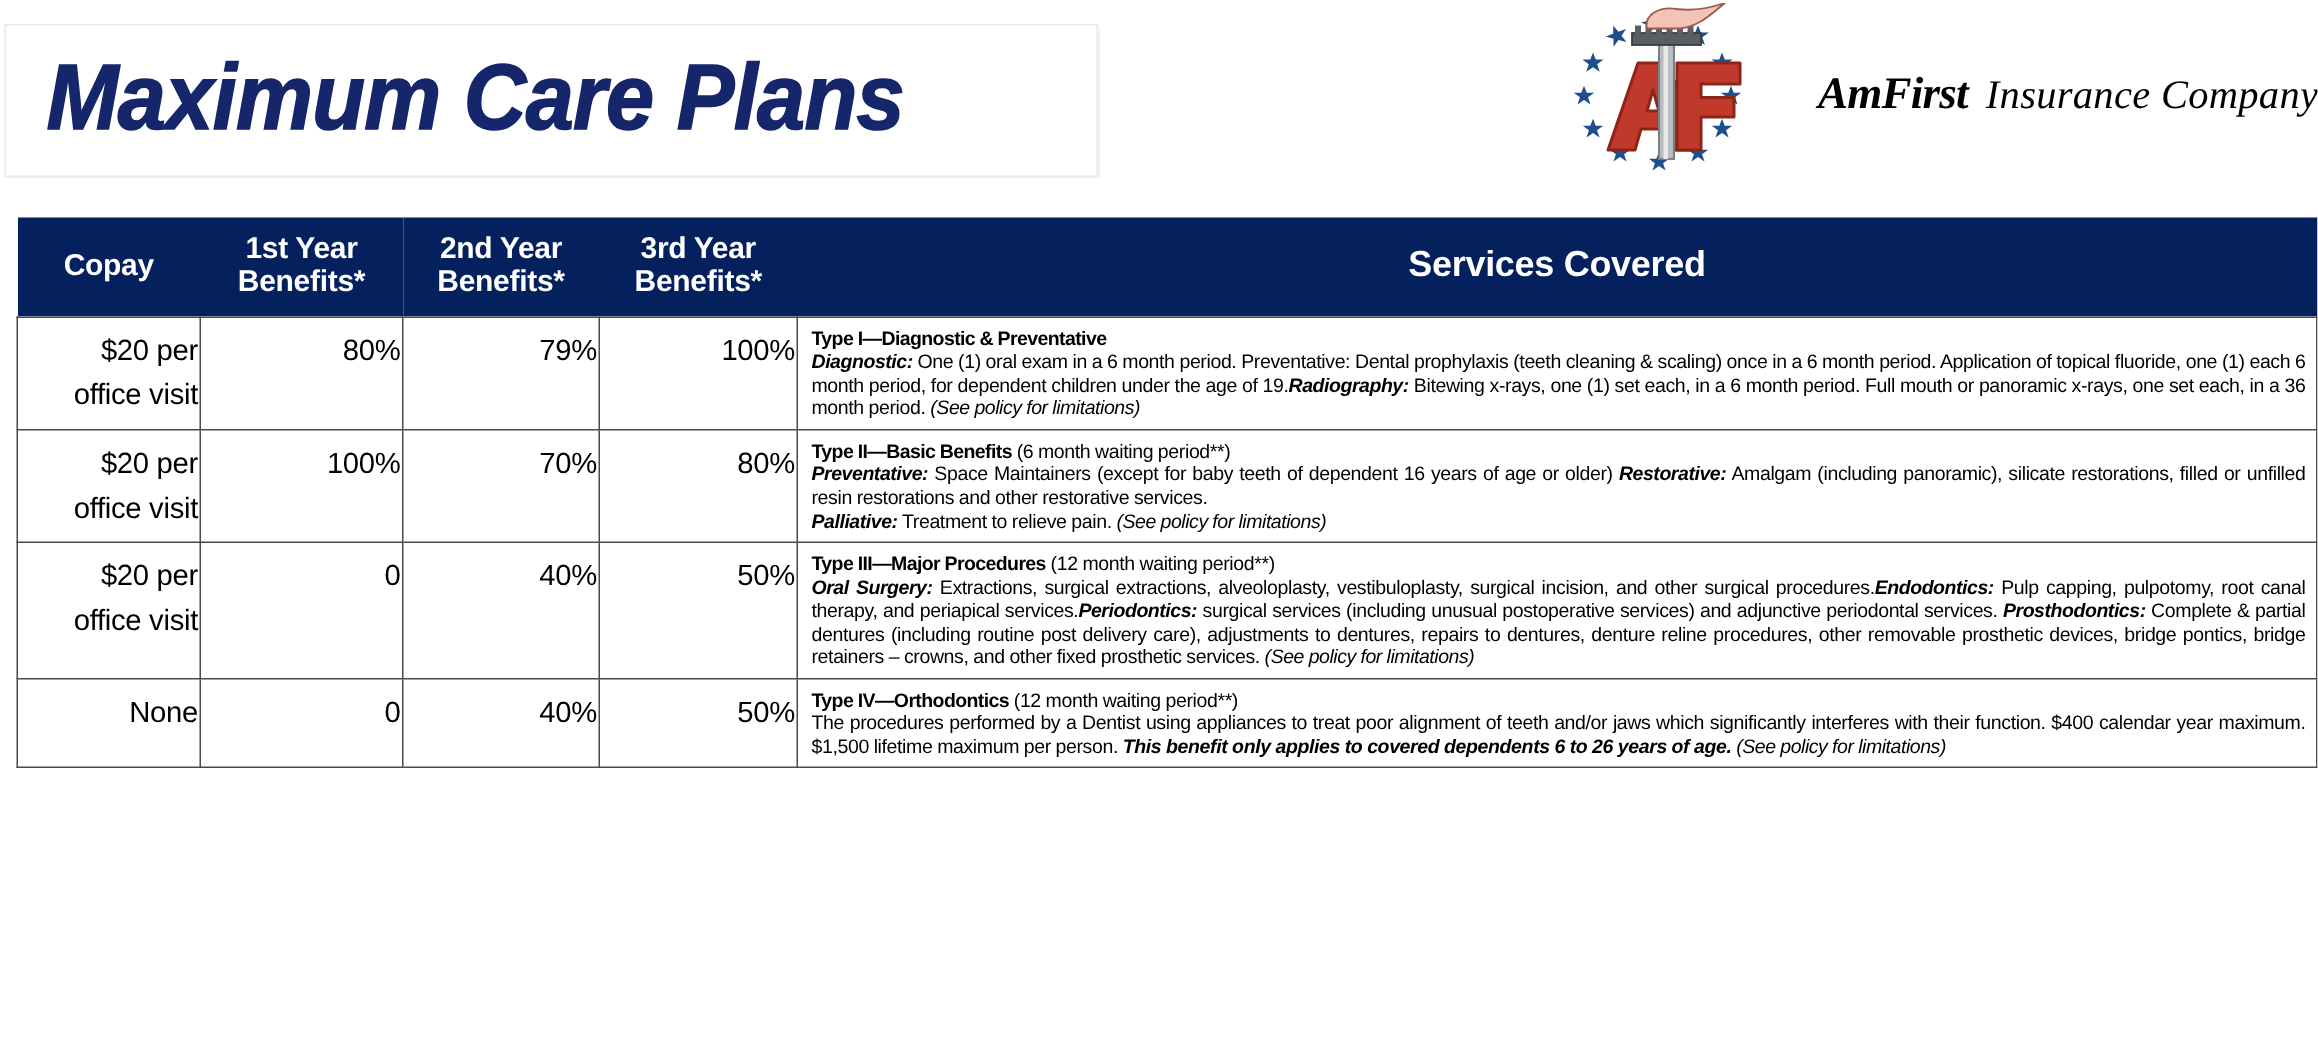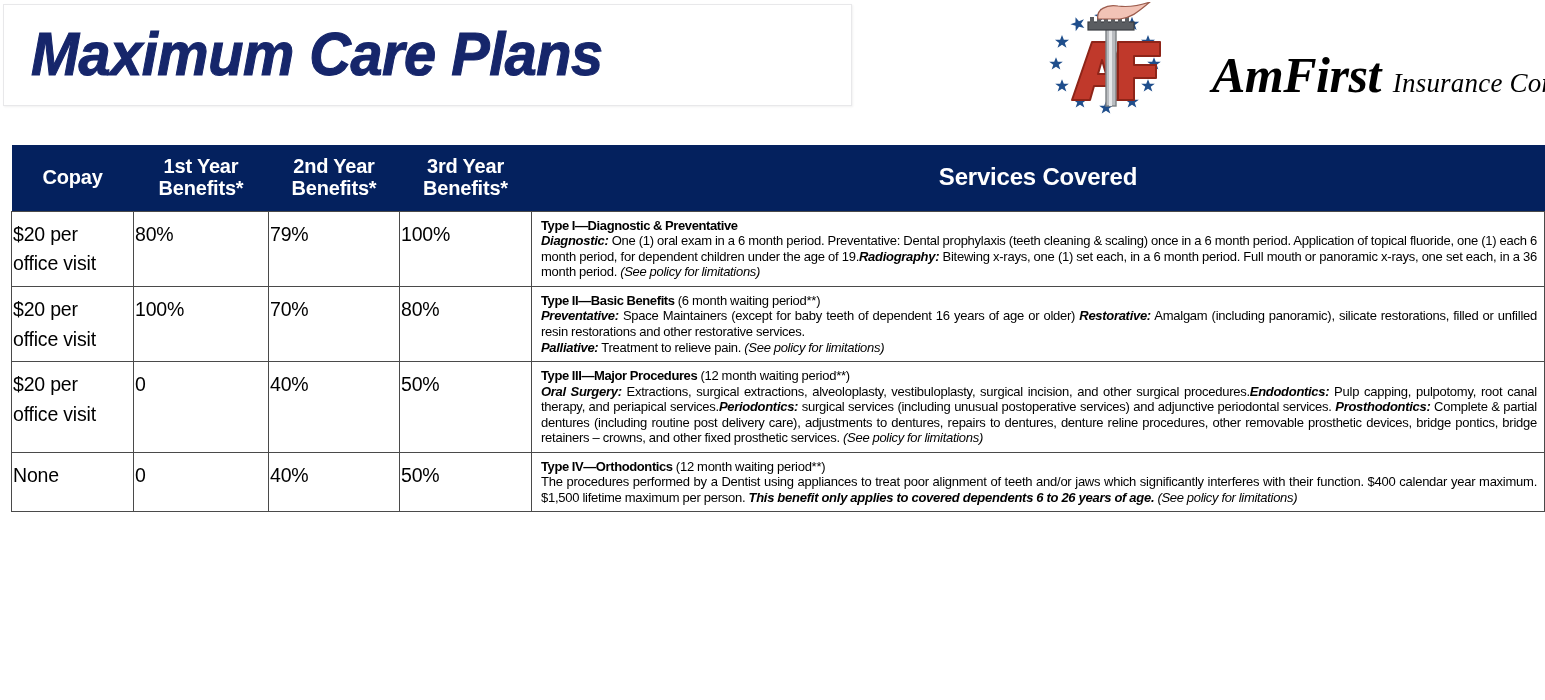--- a/index.html
+++ b/index.html
@@ -16,22 +16,22 @@
 
   
   #header-band {
     position: absolute;
     left: 0; top: 0; width: 1545px; height: 140px;
     background: #ffffff;
   }
 
   #title-box {
     position: absolute;
-    left: 3px; top: 4px;
-    width: 849px; height: 102px;
+    left: 3px; top: 16px;
+    width: 729px; height: 102px;
     background: #ffffff;
     border: 1px solid #e8e8ea;
     box-shadow: 1px 1px 2px rgba(0,0,0,0.06);
   }
   #title-text {
     position: absolute;
     left: 27px; top: 50%;
     transform: translateY(-52%);
     font-family: "Liberation Sans", sans-serif;
     font-size: 62px;
@@ -56,21 +56,21 @@
     left: 10px; top: 2px;
     width: 180px; height: 120px;
   }
   #brand-wrap {
     position: absolute;
     left: 182px; top: 46px;
     white-space: nowrap;
   }
   #brand-name {
     font-family: "Liberation Serif", serif;
-    font-size: 50px;
+    font-size: 30px;
     font-weight: bold;
     font-style: italic;
     color: #000;
     letter-spacing: -0.5px;
   }
   #brand-sub {
     font-family: "Liberation Serif", serif;
     font-size: 27px;
     font-style: italic;
     color: #000;
@@ -106,21 +106,21 @@
     letter-spacing: -0.2px;
   }
   #benefits-table thead th.svc-head { font-size: 24px; }
 
   #benefits-table tbody td {
     border: 1.6px solid #4a4a4a;
     vertical-align: top;
     background: #fff;
   }
   #benefits-table tbody td.num {
-    text-align: left;
+    text-align: right;
     font-family: "Liberation Sans", sans-serif;
     font-size: 19.5px;
     padding-top: 8px;
     line-height: 1.52;
     letter-spacing: -0.2px;
   }
   #benefits-table tbody td.svc {
     padding: 6px 7px 6px 9px;
     font-family: "Liberation Sans", sans-serif;
     font-size: 13px;

